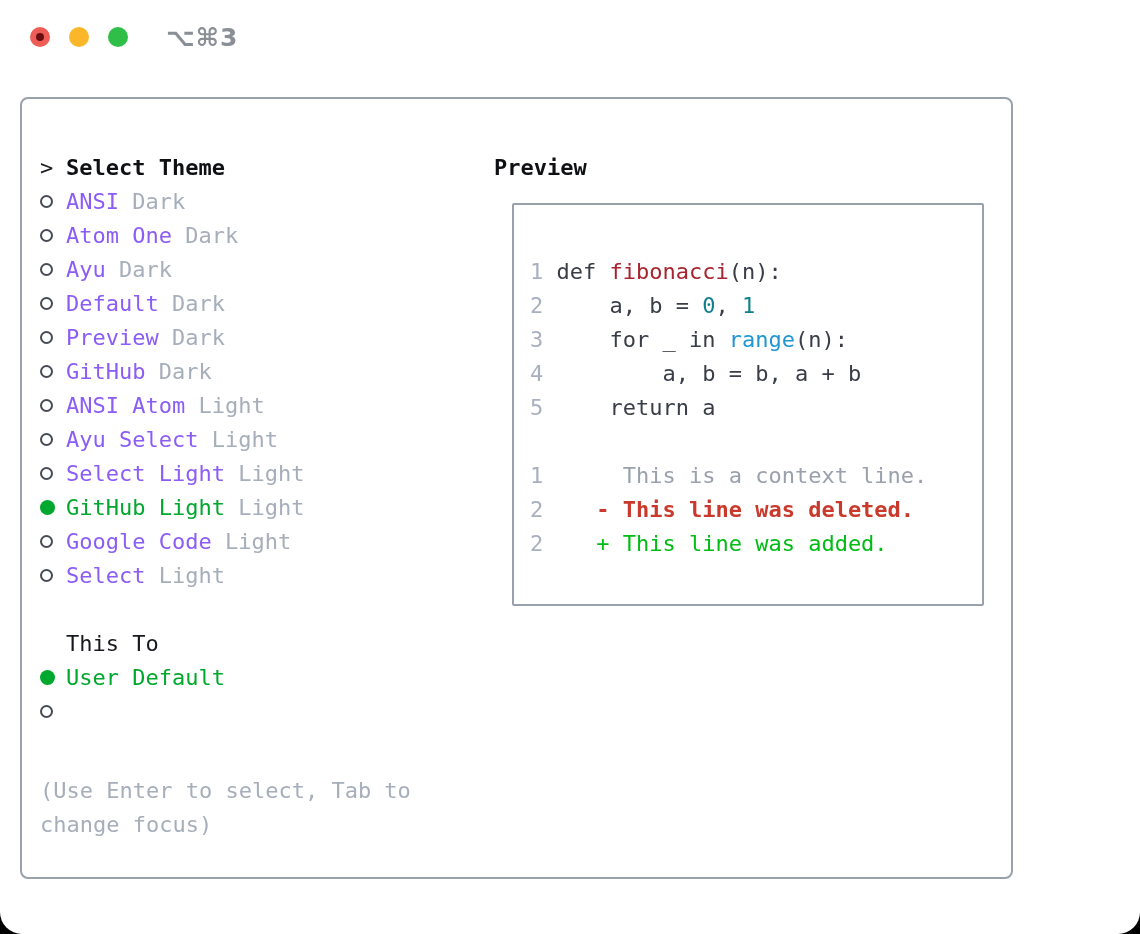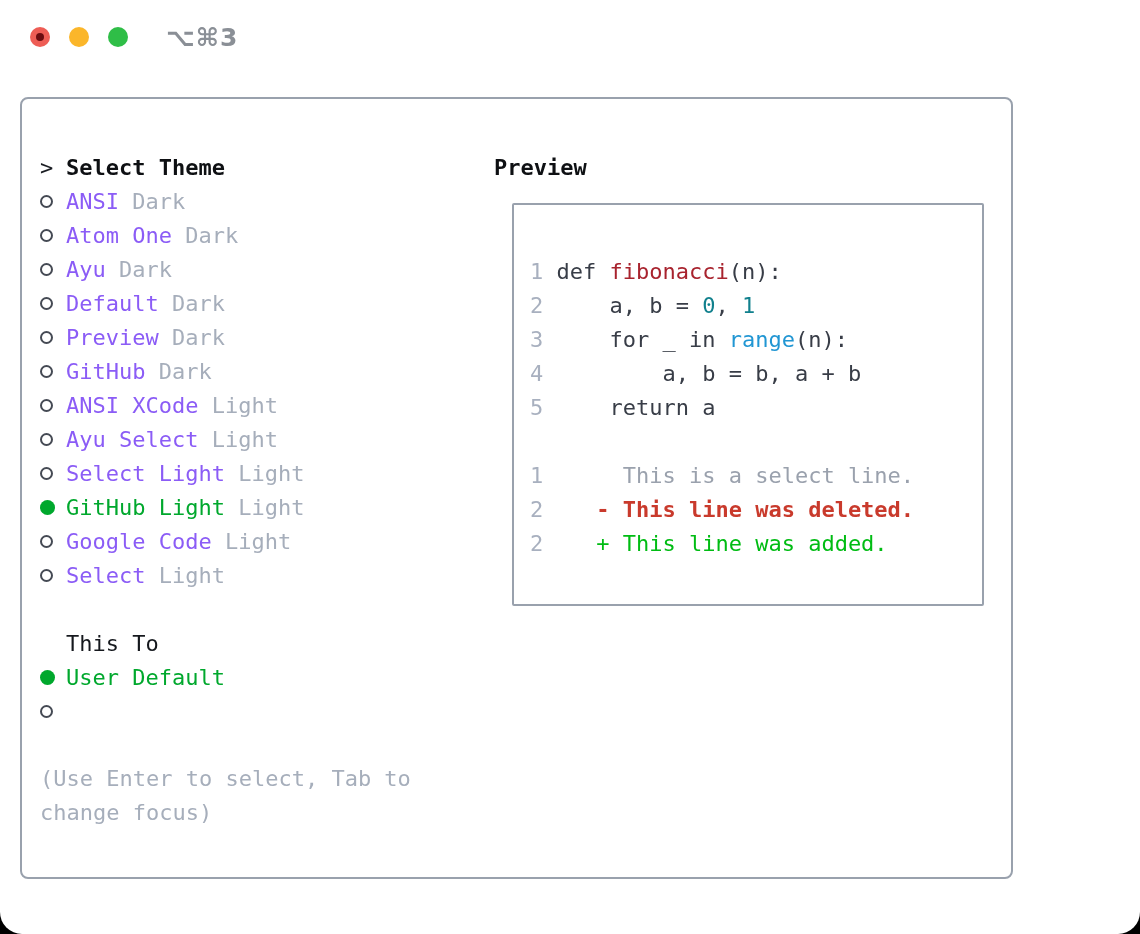--- a/index.html
+++ b/index.html
@@ -102,21 +102,21 @@
     color: #0e1013;
   }
   .t-name { color: #8b5cf6; }
   .row.selected .t-name { color: var(--green, #00a82d); }
   .t-variant { color: var(--muted, #a6aebb); margin-left: 13.25px; }
   .apply-header {
     padding-left: 26px;
     color: #15181d;
   }
   .hint {
-    margin-top: 0;
+    margin-top: 12px;
     width: 400px;
     line-height: 34px;
     color: var(--muted, #a6aebb);
   }
   
   .preview-header {
     position: absolute;
     left: 472px; top: 51px;
     height: 34px;
     display: flex;
@@ -220,21 +220,21 @@
             <span class="bullet-col">
               <span class="bullet"></span>
             </span>
             <span class="t-name">GitHub</span>
             <span class="t-variant">Dark</span>
           </div>
           <div class="row item">
             <span class="bullet-col">
               <span class="bullet"></span>
             </span>
-            <span class="t-name">ANSI XCode</span>
+            <span class="t-name">ANSI Atom</span>
             <span class="t-variant">Light</span>
           </div>
           <div class="row item">
             <span class="bullet-col">
               <span class="bullet"></span>
             </span>
             <span class="t-name">Ayu Select</span>
             <span class="t-variant">Light</span>
           </div>
           <div class="row item">
@@ -293,20 +293,20 @@
     <div class="preview-header">Preview</div>
 
     <div class="preview-box">
       <div class="code" id="code">
           <div class="cl"><span class="ln">1</span> <span class="seg-plain">def </span><span class="seg-function">fibonacci</span><span class="seg-plain">(n):</span></div>
           <div class="cl"><span class="ln">2</span> <span class="seg-plain">    a, b = </span><span class="seg-number">0</span><span class="seg-plain">, </span><span class="seg-number">1</span></div>
           <div class="cl"><span class="ln">3</span> <span class="seg-plain">    for _ in </span><span class="seg-builtin">range</span><span class="seg-plain">(n):</span></div>
           <div class="cl"><span class="ln">4</span> <span class="seg-plain">        a, b = b, a + b</span></div>
           <div class="cl"><span class="ln">5</span> <span class="seg-plain">    return a</span></div>
           <div class="cl"><span class="ln"></span> </div>
-          <div class="cl"><span class="ln">1</span> <span class="seg-context">     This is a select line.</span></div>
+          <div class="cl"><span class="ln">1</span> <span class="seg-context">     This is a context line.</span></div>
           <div class="cl"><span class="ln">2</span> <span class="seg-deleted">   - This line was deleted.</span></div>
           <div class="cl"><span class="ln">2</span> <span class="seg-added">   + This line was added.</span></div>
         </div>
     </div>
 
   </div>
 </div>
 
 </body></html>

